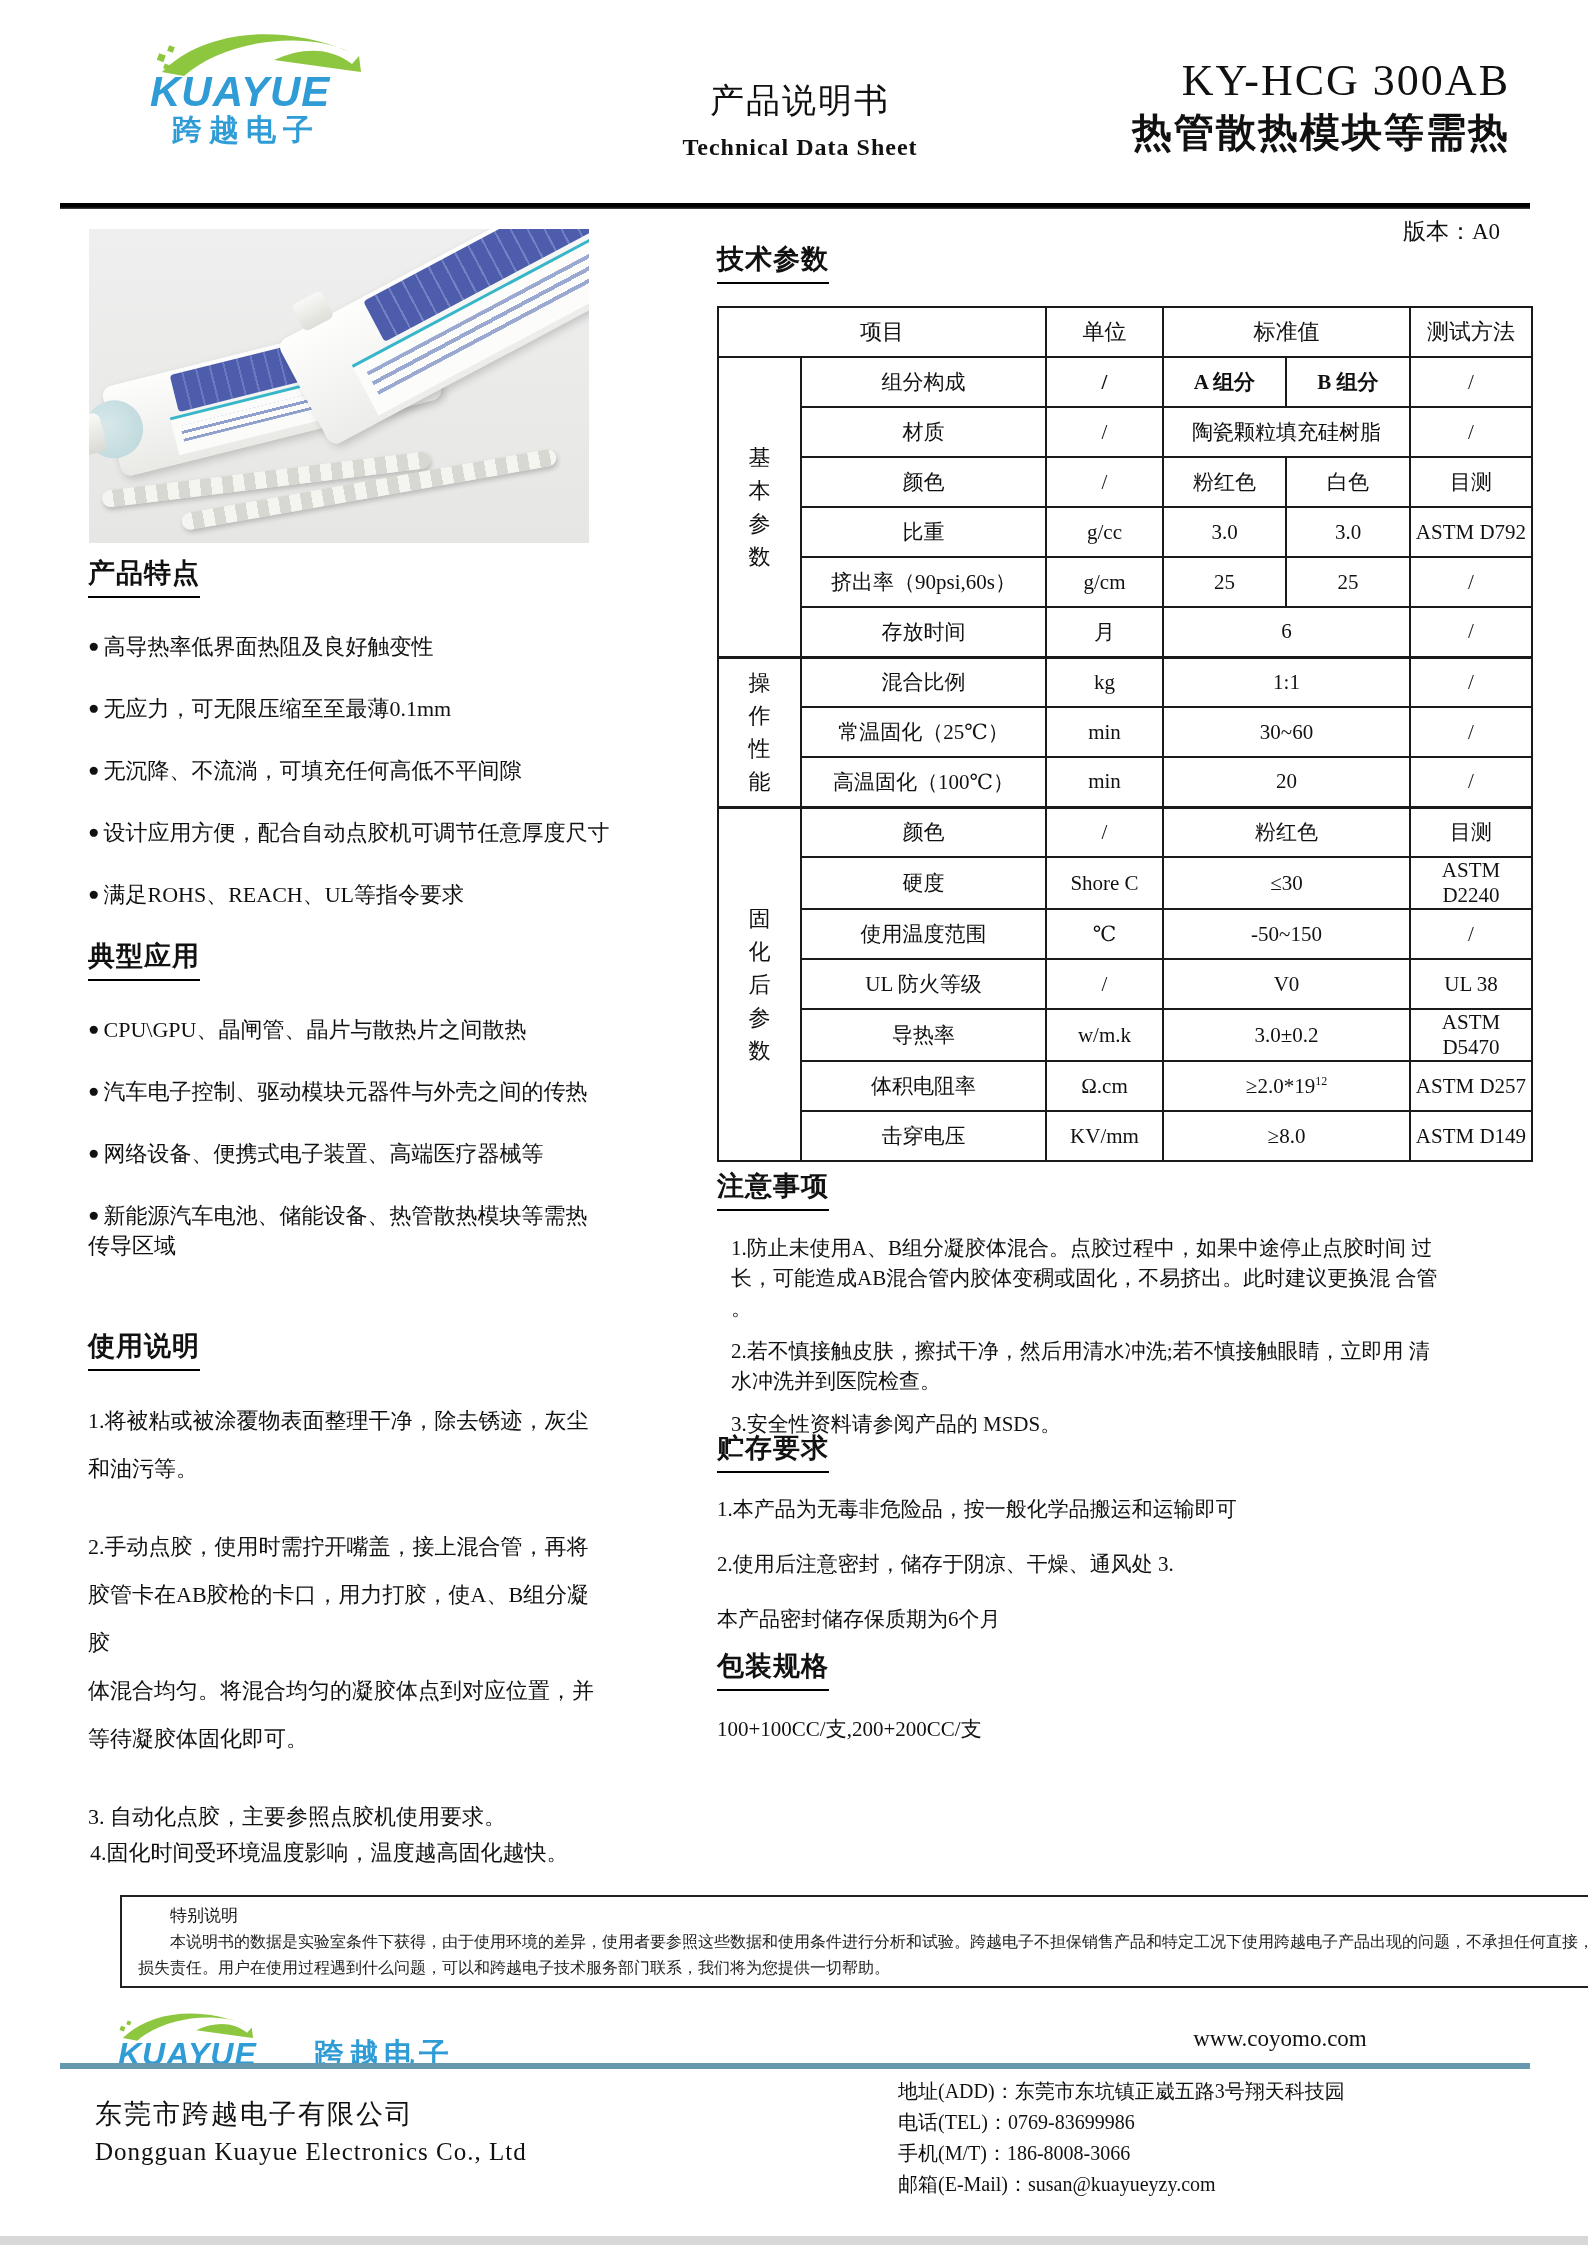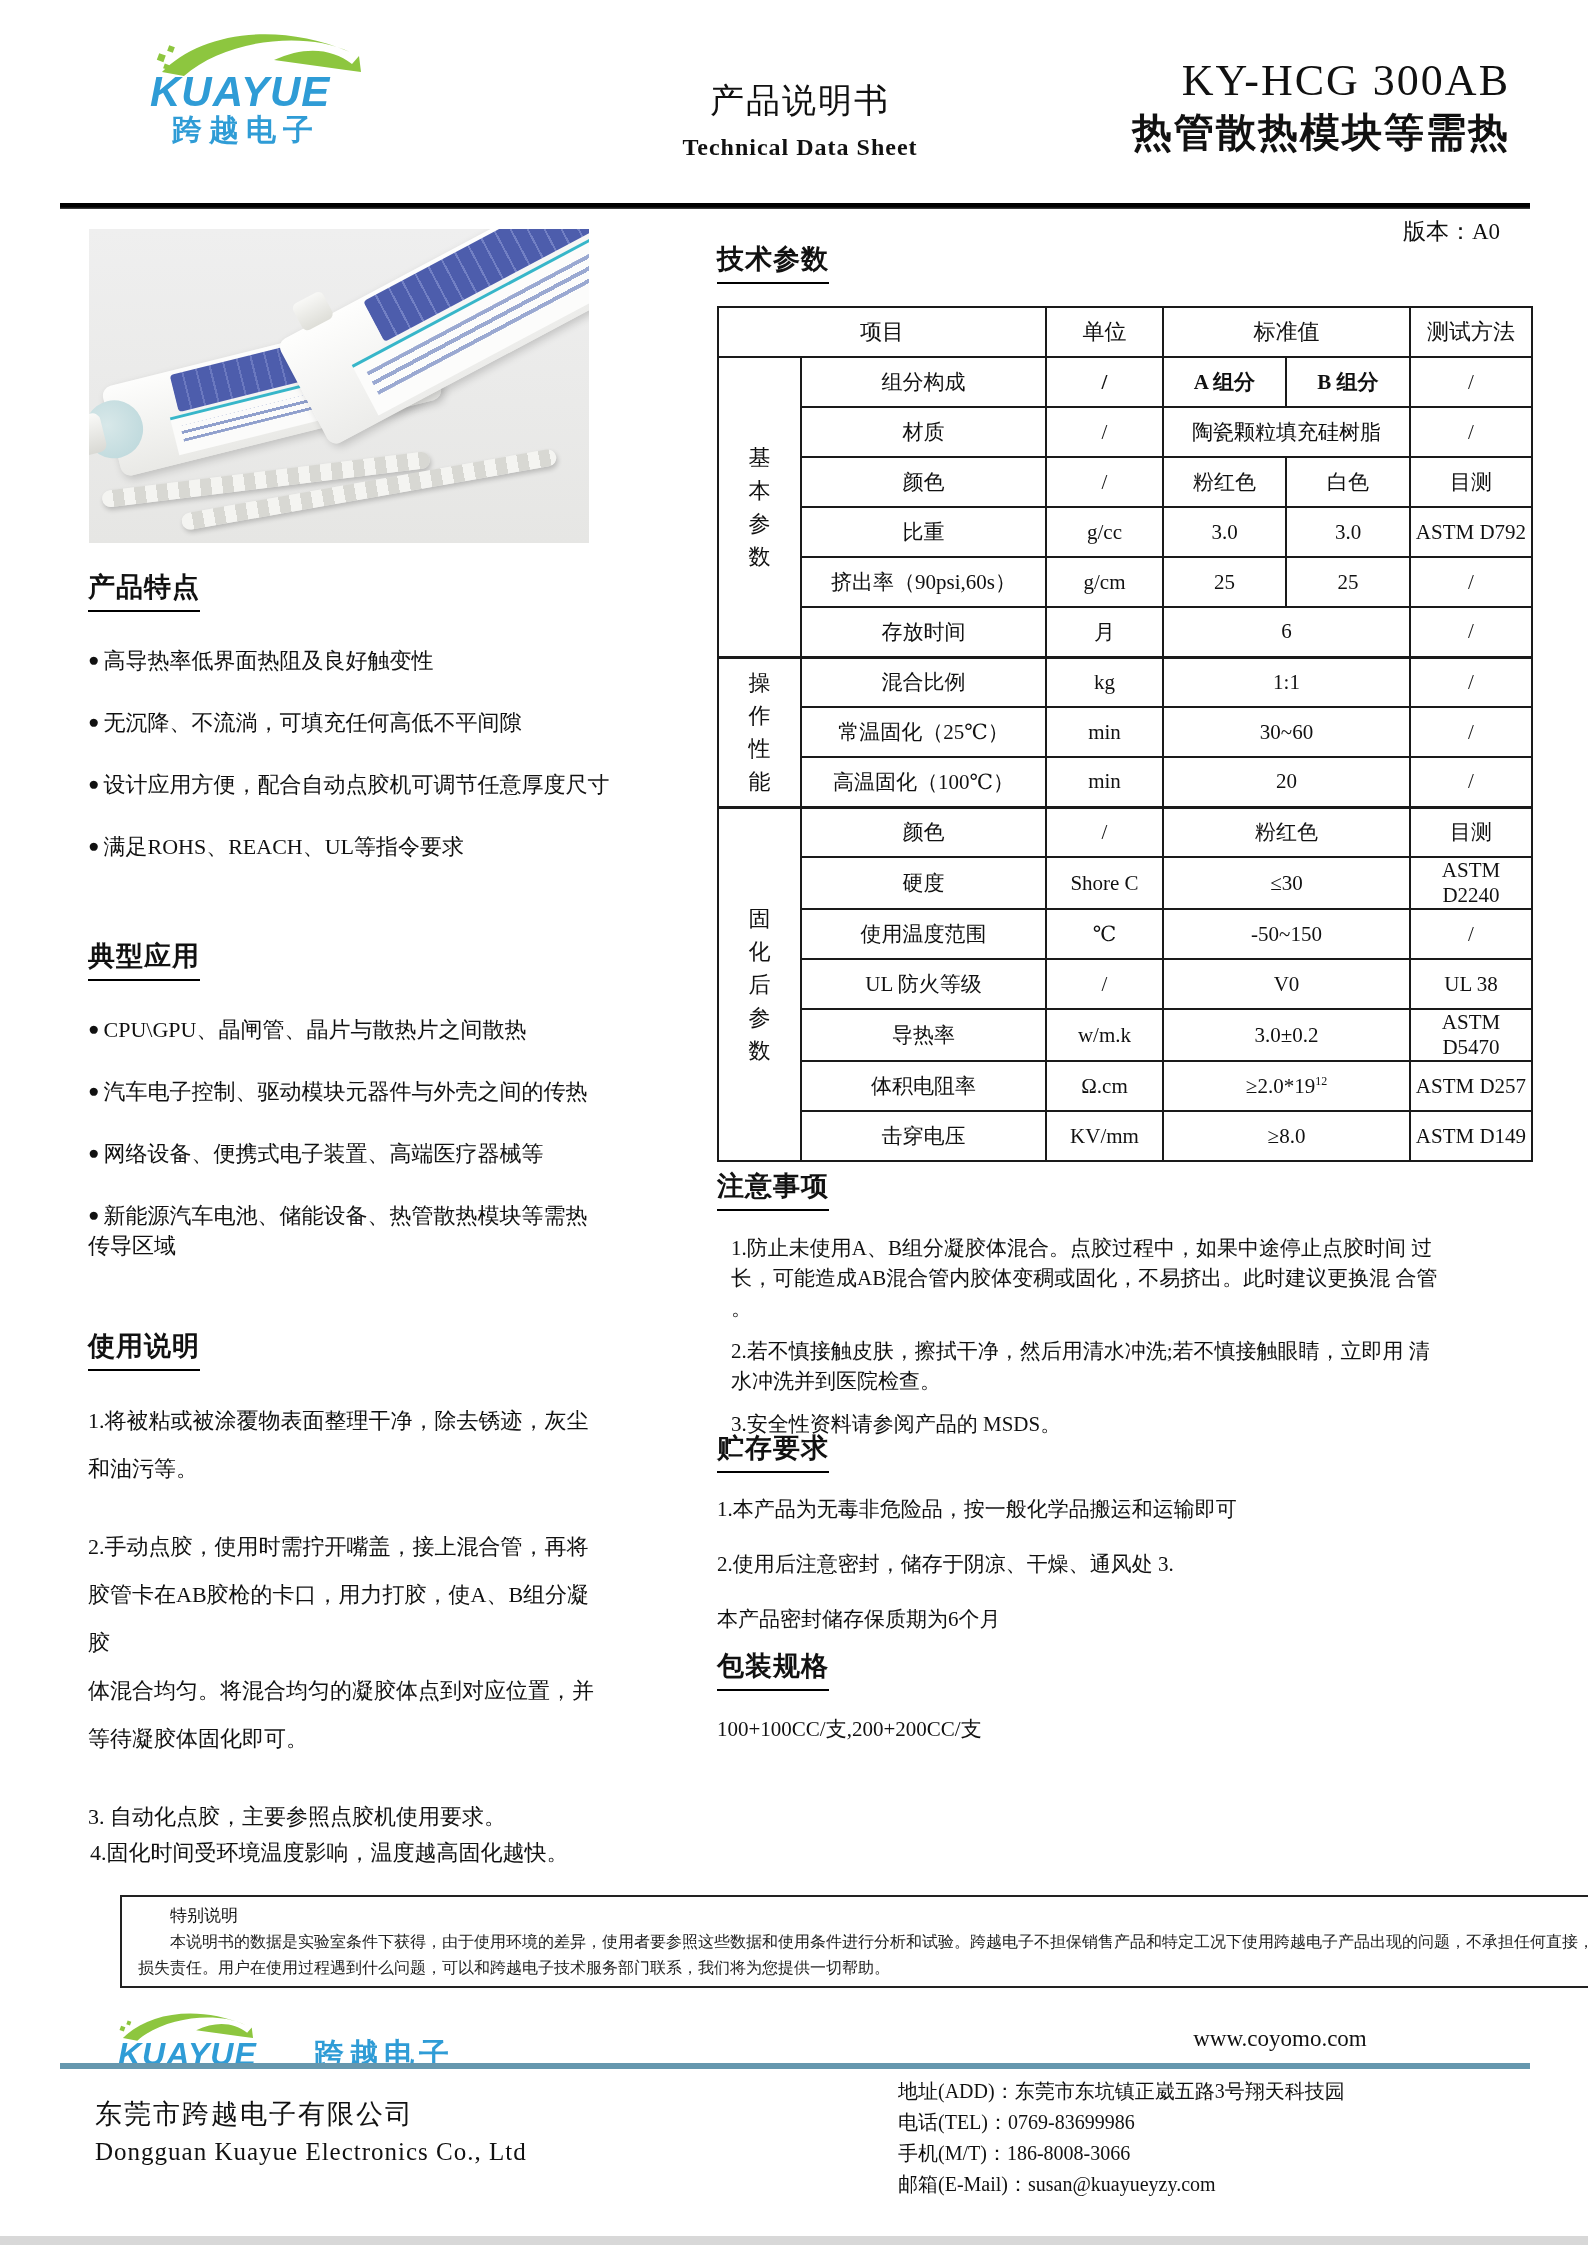--- a/index.html
+++ b/index.html
@@ -52,21 +52,21 @@
   .tube-front .lbl:after { content:""; position:absolute; left:10px; top:10px; right:24px; height:26px;
                 background:repeating-linear-gradient(0deg,#3956a8 0 4px,transparent 4px 11px); opacity:.5; }
   .tube-front .nub { position:absolute; left:30px; top:-26px; width:34px; height:30px; border-radius:6px;
                 background:linear-gradient(#f8f8f6,#dedeg8); background:linear-gradient(#f8f8f6,#deded8); }
   .nozzle { position:absolute; height:17px; border-radius:9px;
             background:repeating-linear-gradient(90deg,#f4f4f1 0 11px,#d8d8d3 11px 22px);
             box-shadow:1px 3px 5px rgba(0,0,0,.2); }
   .n1 { left:12px; top:242px; width:330px; transform:rotate(-7deg); }
   .n2 { left:90px; top:252px; width:380px; transform:rotate(-10deg); }
   
-  .features-block { position:absolute; left:88px; top:569px; width:575px; }
+  .features-block { position:absolute; left:88px; top:555px; width:575px; }
   .apps-block     { position:absolute; left:88px; top:938px; width:585px; }
   .usage-block    { position:absolute; left:88px; top:1328px; width:520px; }
   .bullet-list { list-style:none; margin:34px 0 0 0; padding:0; font-size:22px; }
   .bullet-list li { margin-bottom:32px; line-height:29px; white-space:pre-line; }
   .bullet-list li:before { content:"●"; font-size:19px; margin-right:4px; position:relative; top:-2px; }
   .usage-list { margin-top:26px; font-size:22px; }
   .usage-list p { margin:0 0 30px 0; line-height:48px; white-space:pre-line; }
   .usage-item4 { position:absolute; left:90px; top:1838px; width:600px; font-size:22px; }
   
   .tech-heading { position:absolute; left:717px; top:241px; }
@@ -156,20 +156,21 @@
       <div class="nub"></div>
     </div>
     <div class="nozzle n1"></div>
     <div class="nozzle n2"></div>
   </div>
 
   <div class="features-block">
     <span class="sec-heading">产品特点</span>
     <ul class="bullet-list">
       <li>高导热率低界面热阻及良好触变性</li>
+      <li>无应力，可无限压缩至至最薄0.1mm</li>
       <li>无沉降、不流淌，可填充任何高低不平间隙</li>
       <li>设计应用方便，配合自动点胶机可调节任意厚度尺寸</li>
       <li>满足ROHS、REACH、UL等指令要求</li>
     </ul>
   </div>
 
   <div class="apps-block">
     <span class="sec-heading">典型应用</span>
     <ul class="bullet-list">
       <li>CPU\GPU、晶闸管、晶片与散热片之间散热</li>

